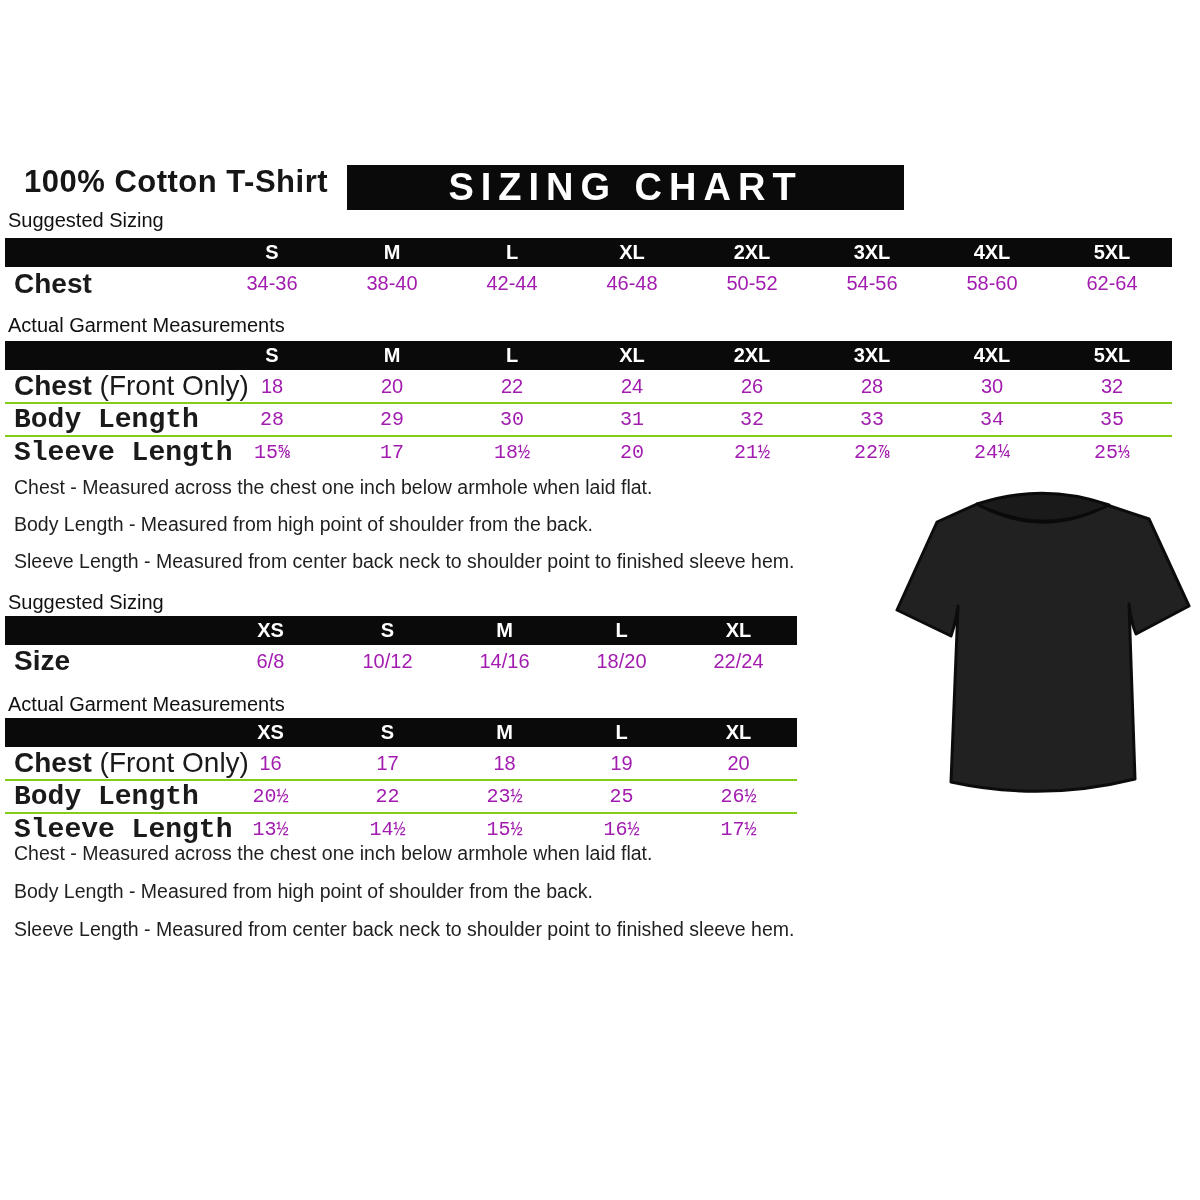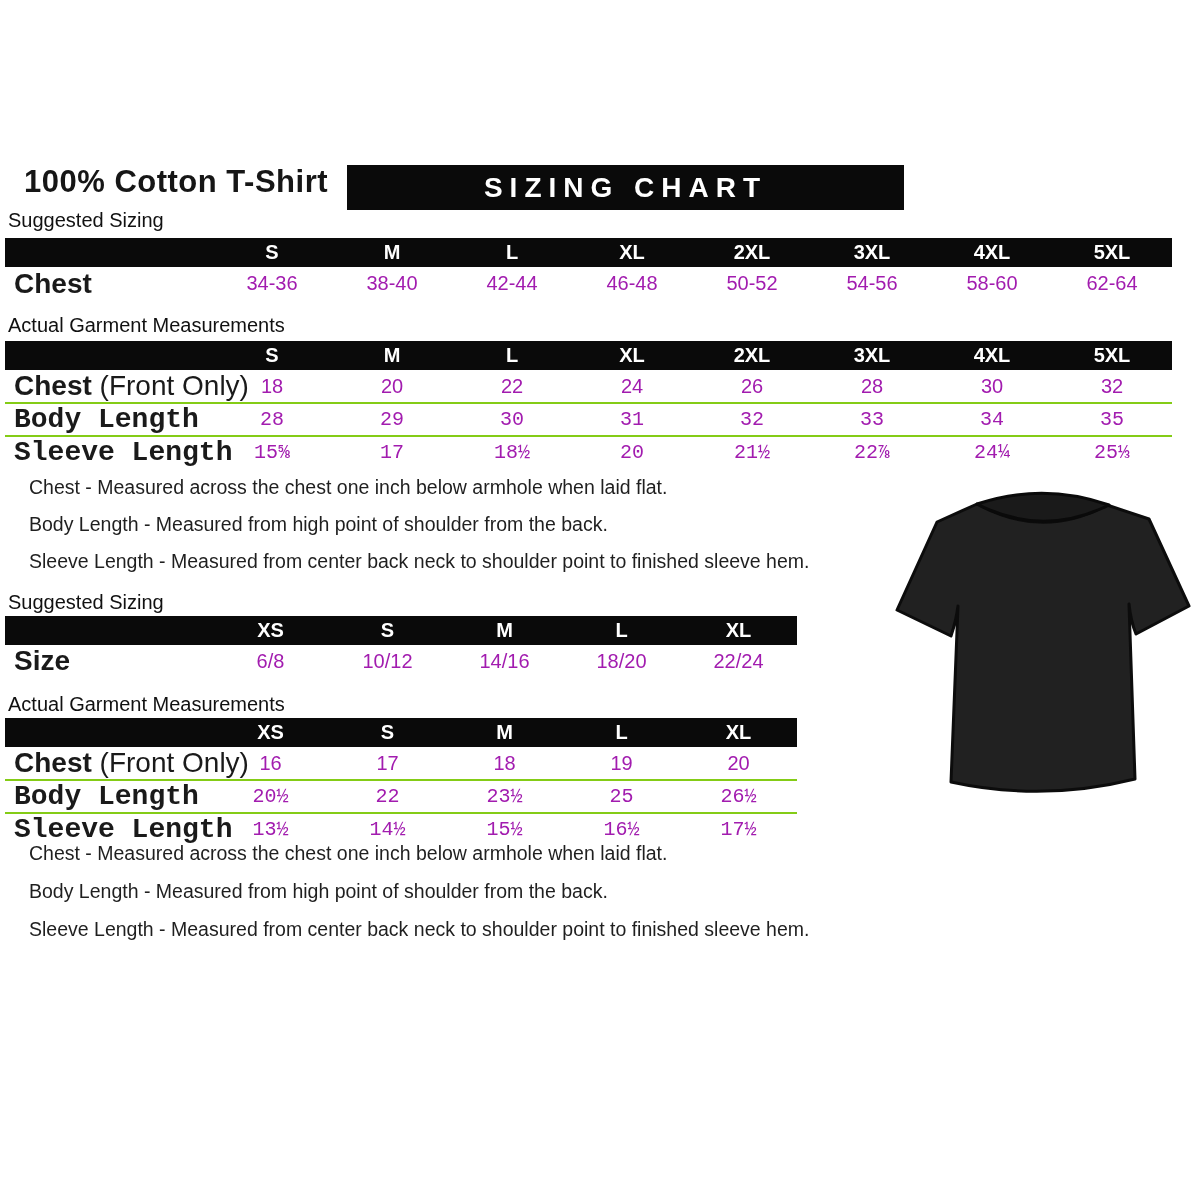--- a/index.html
+++ b/index.html
@@ -5,21 +5,21 @@
   html,body { margin:0; padding:0; background:#ffffff; }
   #stage {
     position:relative; width:1200px; height:1200px; background:#ffffff;
     font-family:"Liberation Sans", sans-serif; color:#1a1a1a; overflow:hidden;
   }
   .abs { position:absolute; }
 
   .title { left:24px; top:164px; font-size:31px; font-weight:700; color:#161616; letter-spacing:0.5px; }
   .banner {
     left:347px; top:165px; width:557px; height:45px; background:#0a0a0a;
-    color:#ffffff; font-size:28px; font-weight:bold; letter-spacing:7px;
+    color:#ffffff; font-size:38px; font-weight:bold; letter-spacing:7px;
     display:flex; align-items:center; justify-content:center;
   }
   .sec-label {
     font-size:20px; color:#111;
     border-bottom:2px solid #9a9a9a; padding:0 34px 12px 2px; display:inline-block;
   }
   .youth-title { left:5px; top:549px; font-size:29px; font-weight:bold; color:#111; }
 
   table { border-collapse:collapse; table-layout:fixed; position:absolute; }
   th, td { padding:0; margin:0; }
@@ -40,21 +40,21 @@
   .t-act2 { left:5px; top:718px; width:792px; }
   .t-act2 tbody td { height:28px; }
   .t-act1 tbody tr.sep td, .t-act2 tbody tr.sep td { border-top:2px solid #84cc16;font-family:Liberation Mono, monospace; }
 
   .lab-sug1 { left:6px; top:209px; }
   .lab-act1 { left:6px; top:314px; }
   .lab-sug2 { left:6px; top:591px; }
   .lab-act2 { left:6px; top:693px; }
 
   .notes { left:13px; }
-  .notes p { margin:0 0 14px 16px; font-size:19.5px; color:#1f1f1f; }
+  .notes p { margin:0 0 14px 1px; font-size:19.5px; color:#1f1f1f; }
   .notes1 { top:476px; }
   .notes2 { top:842px; }
   .notes2 p { margin-bottom:15px; }
 
   .tshirt { left:892px; top:482px; width:302px; height:330px; }
 </style>
 </head>
 <body>
 
 <div id="stage">

